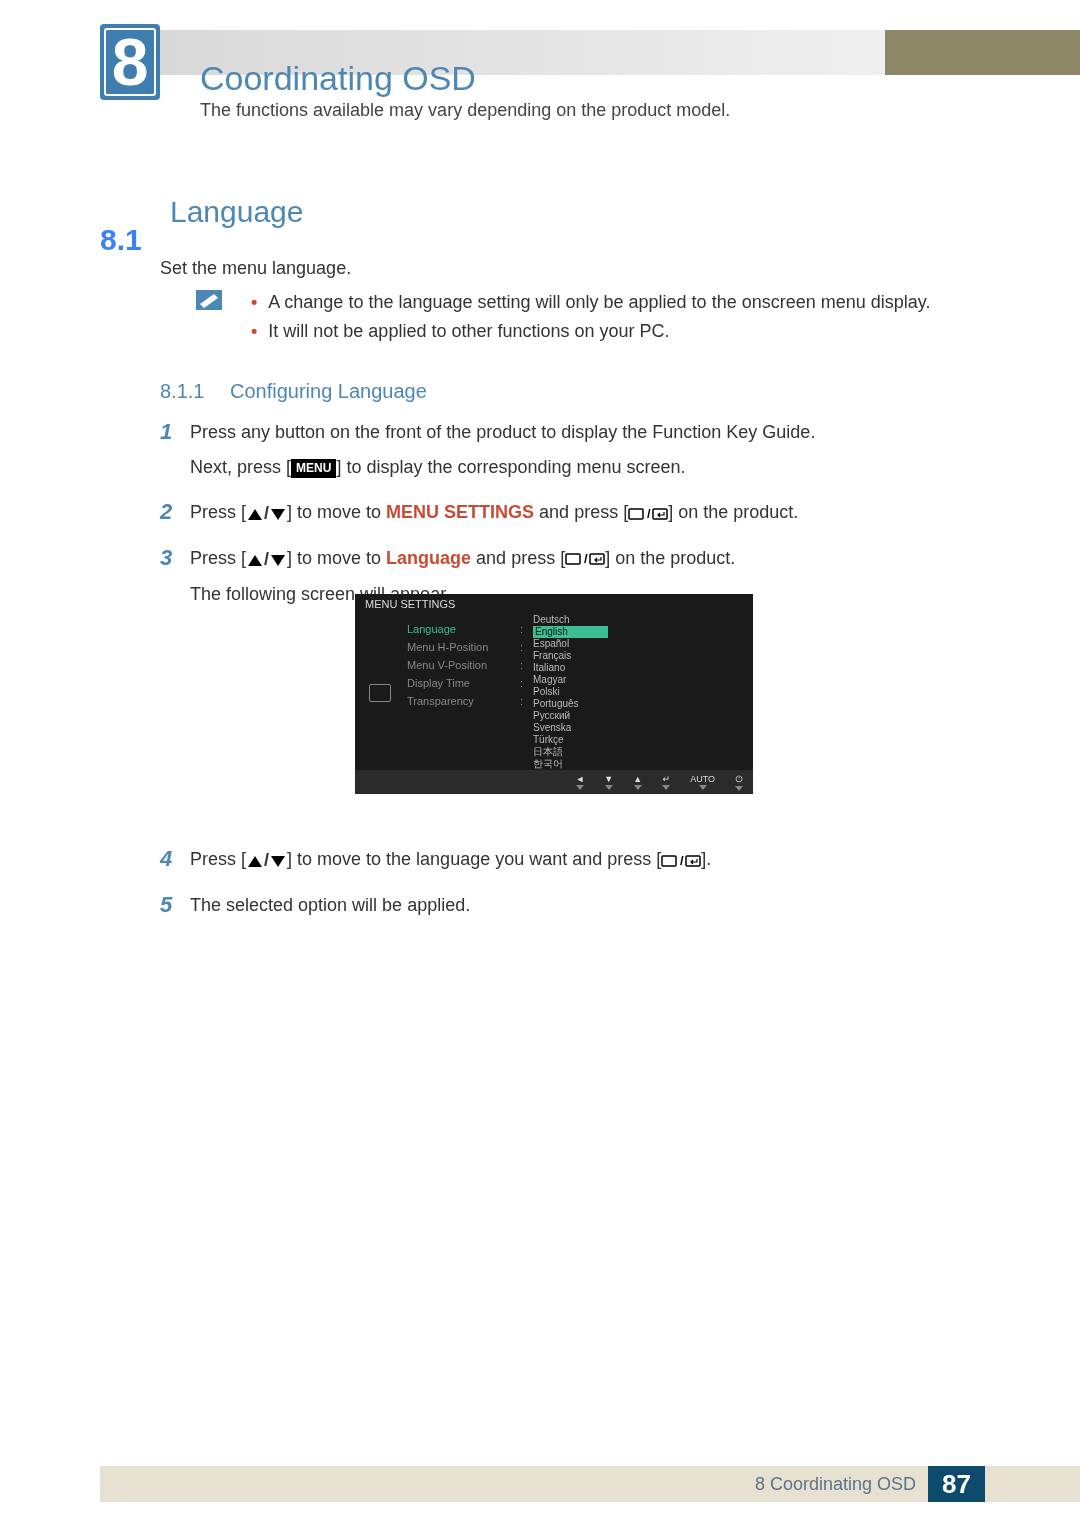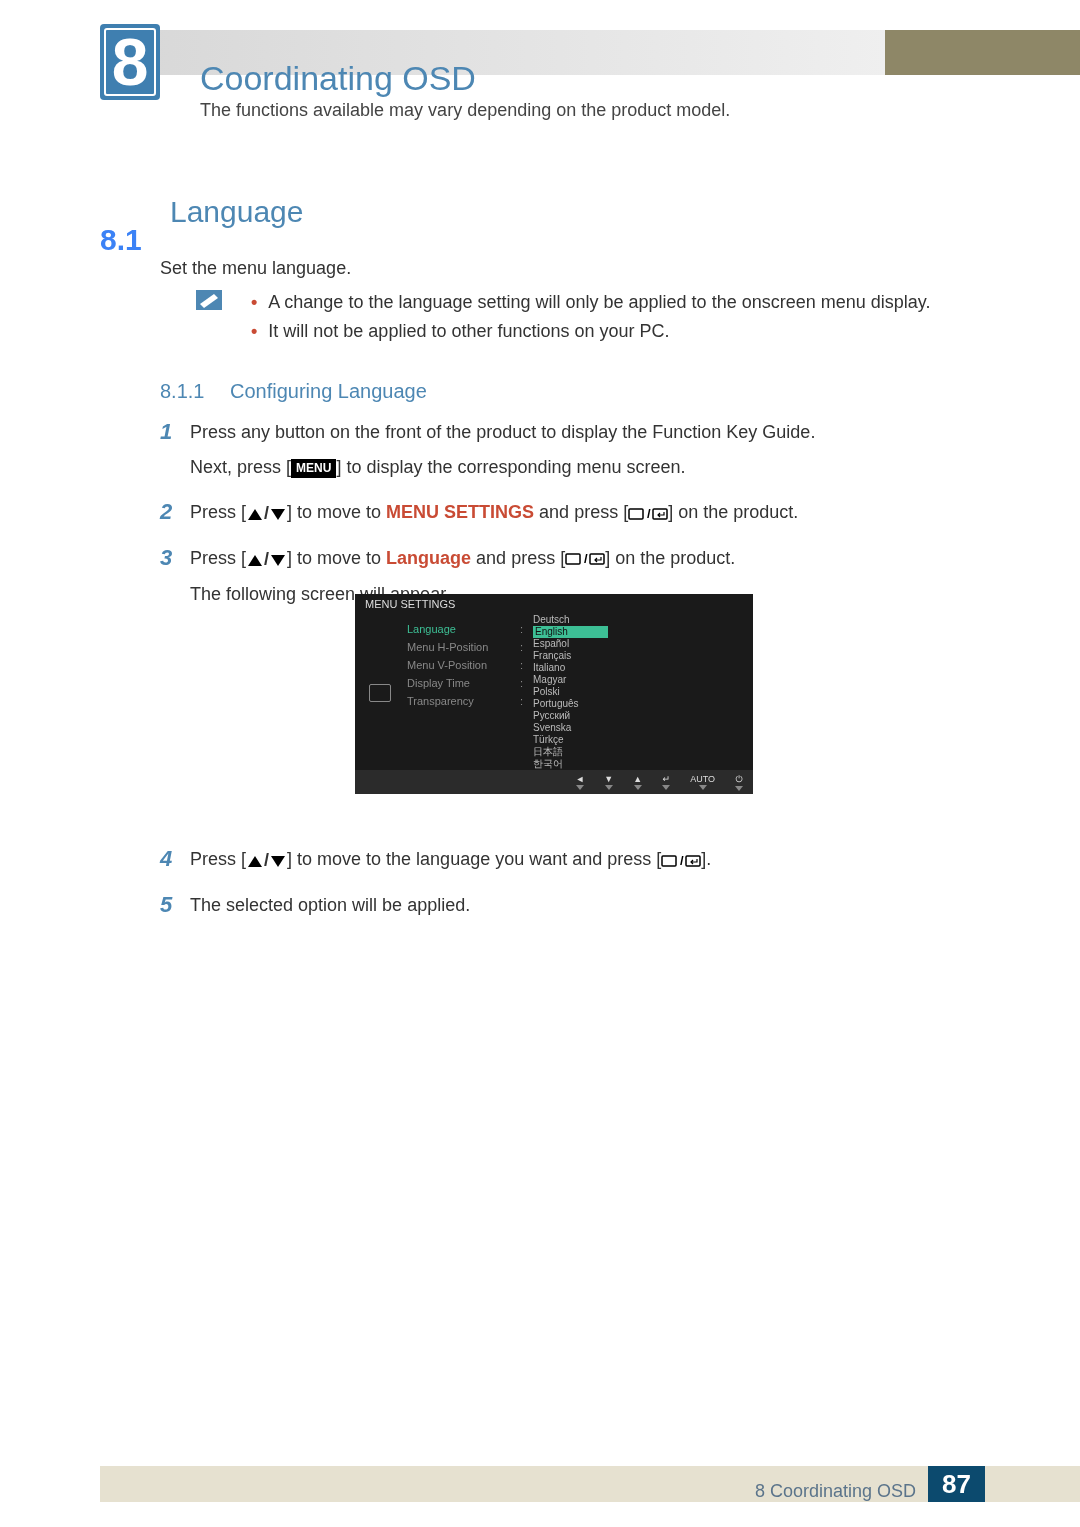--- a/index.html
+++ b/index.html
@@ -274,21 +274,21 @@
   
   .footer-bar {
     position: absolute;
     bottom: 25px;
     left: 100px;
     right: 0;
     height: 36px;
     background: #e6e1d0;
     display: flex;
     justify-content: flex-end;
-    align-items: flex-end;
+    align-items: center;
   }
   .footer-text {
     color: #5b748b;
     font-size: 18px;
     padding-right: 12px;
   }
   .footer-page {
     background: #0c4a6e;
     color: #fff;
     font-size: 26px;

